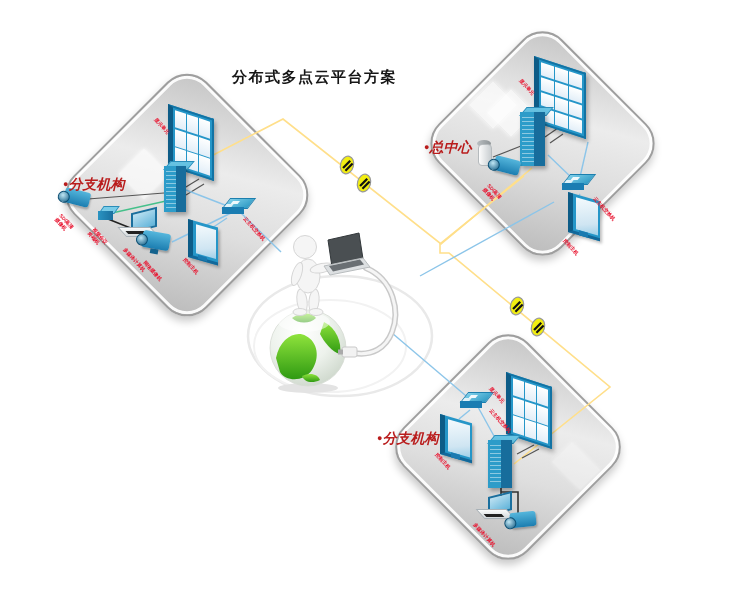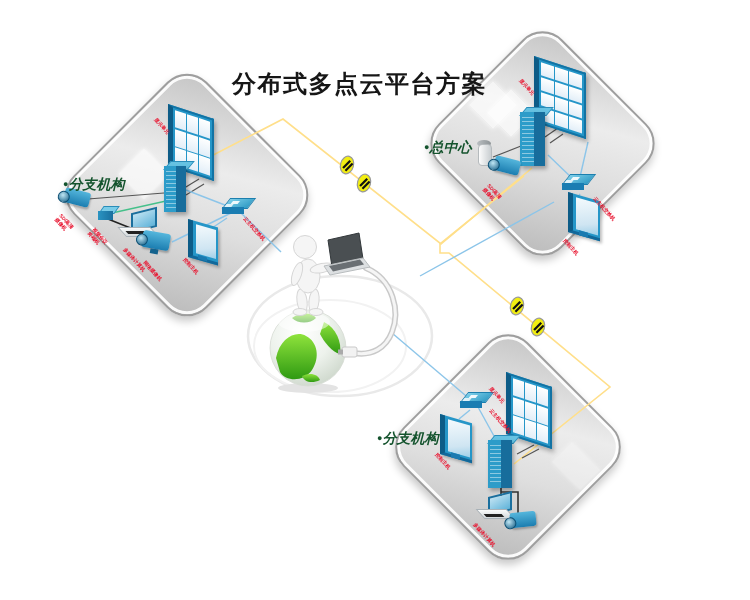--- a/index.html
+++ b/index.html
@@ -1,20 +1,20 @@
 <!DOCTYPE html>
 <html><head>
 <meta charset="utf-8">
 <style>
   html,body{margin:0;padding:0;background:#fff;}
   .stage{position:relative;width:750px;height:600px;background:#ffffff;overflow:hidden;
          font-family:"Liberation Sans","DejaVu Sans",sans-serif;}
 
   
-  .title{position:absolute;left:232px;top:68px;margin:0;font-size:24px;font-weight:bold;
+  .title{position:absolute;left:232px;top:68px;margin:0;font-size:15px;font-weight:bold;
          letter-spacing:1.5px;color:#161616;z-index:6;}
 
   
   .panel{position:absolute;border-radius:28px;border:2px solid #9e9e9e;
          background:linear-gradient(150deg,#c3c3c3 0%,#ececec 38%,#dedede 62%,#b9b9b9 100%);
          box-shadow:inset 0 0 0 3px rgba(255,255,255,.92), 3px 4px 8px rgba(0,0,0,.22);
          transform:rotate(45deg);z-index:1;}
   .p1{left:93px;  top:101px; width:184px;height:184px;}
   .p2{left:455px; top:56px;  width:171px;height:171px;}
   .p3{left:420px; top:359px; width:172px;height:172px;}
@@ -79,21 +79,21 @@
 
   .domecam .body{position:absolute;inset:0;background:linear-gradient(90deg,#fcfcfc,#c9ced1);
                  border-radius:4px;border:1px solid #b5babd;}
   .domecam .cap{position:absolute;left:-1px;top:-4px;width:100%;height:7px;border-radius:50%;
                 background:linear-gradient(90deg,#b9bec1,#8e9497);}
 
   
   .dev-label{position:absolute;z-index:5;color:#e8112d;font-size:5px;line-height:5.5px;
              font-weight:bold;transform-origin:0 0;transform:rotate(48deg);white-space:nowrap;}
   .dev-label span{display:block;}
-  .panel-label{position:absolute;z-index:6;color:#14532d;font-weight:bold;font-style:italic;
+  .panel-label{position:absolute;z-index:6;color:#b91c1c;font-weight:bold;font-style:italic;
                font-size:14px;white-space:nowrap;}
   .panel-label .bullet{font-size:9px;vertical-align:2px;font-style:normal;}
 
   .person-svg{position:absolute;left:262px;top:226px;z-index:4;}
 </style>
 </head>
 <body>
 
 <div class="stage">
 

